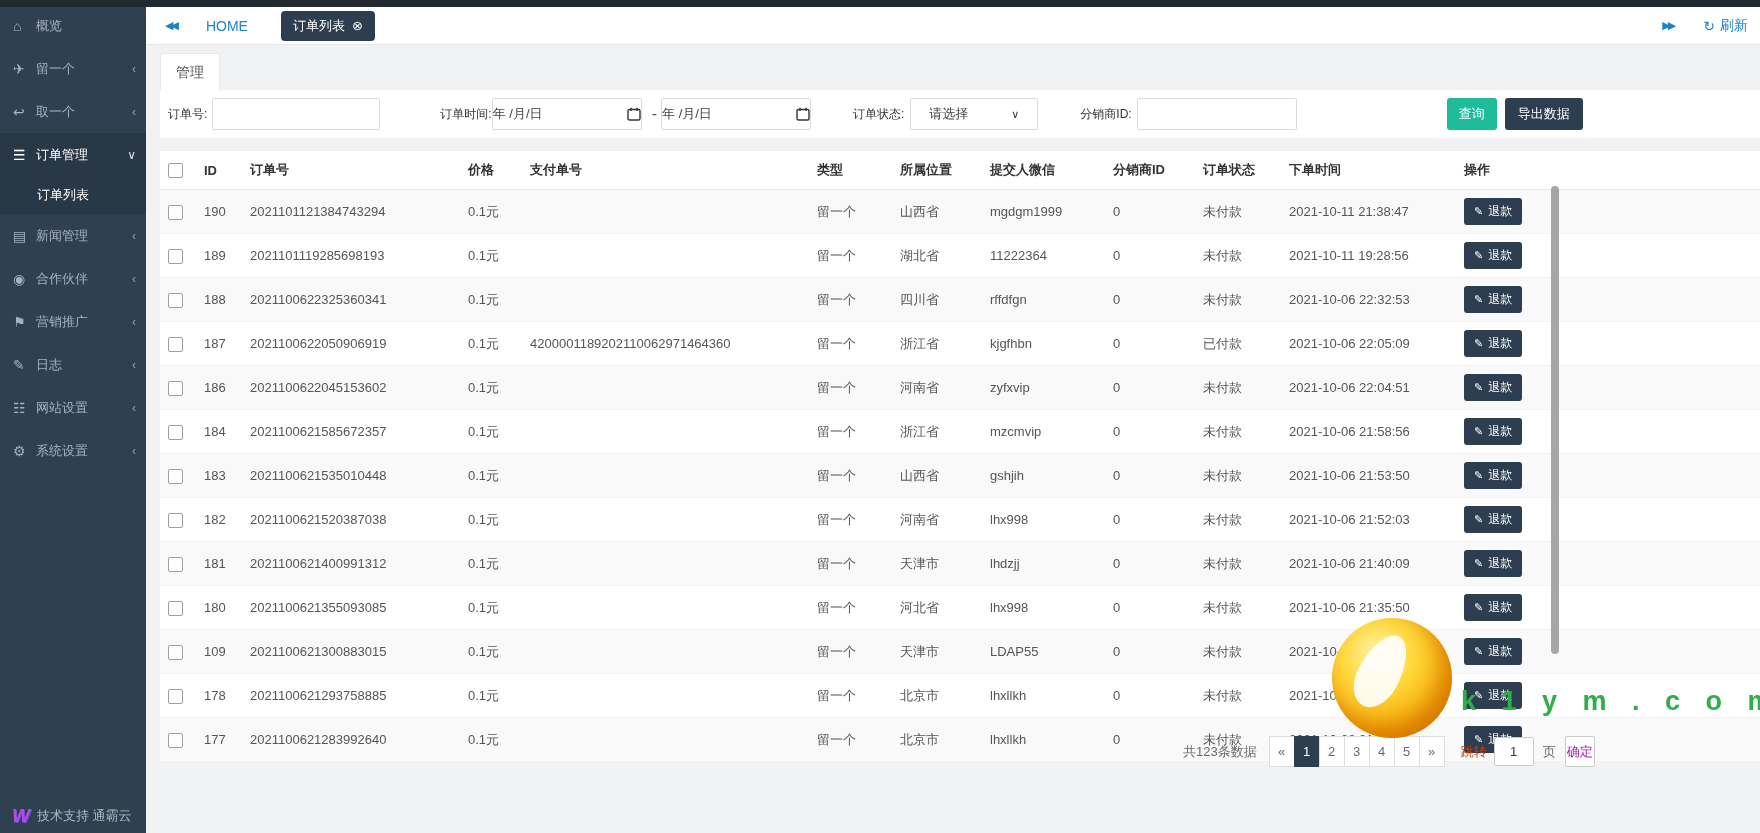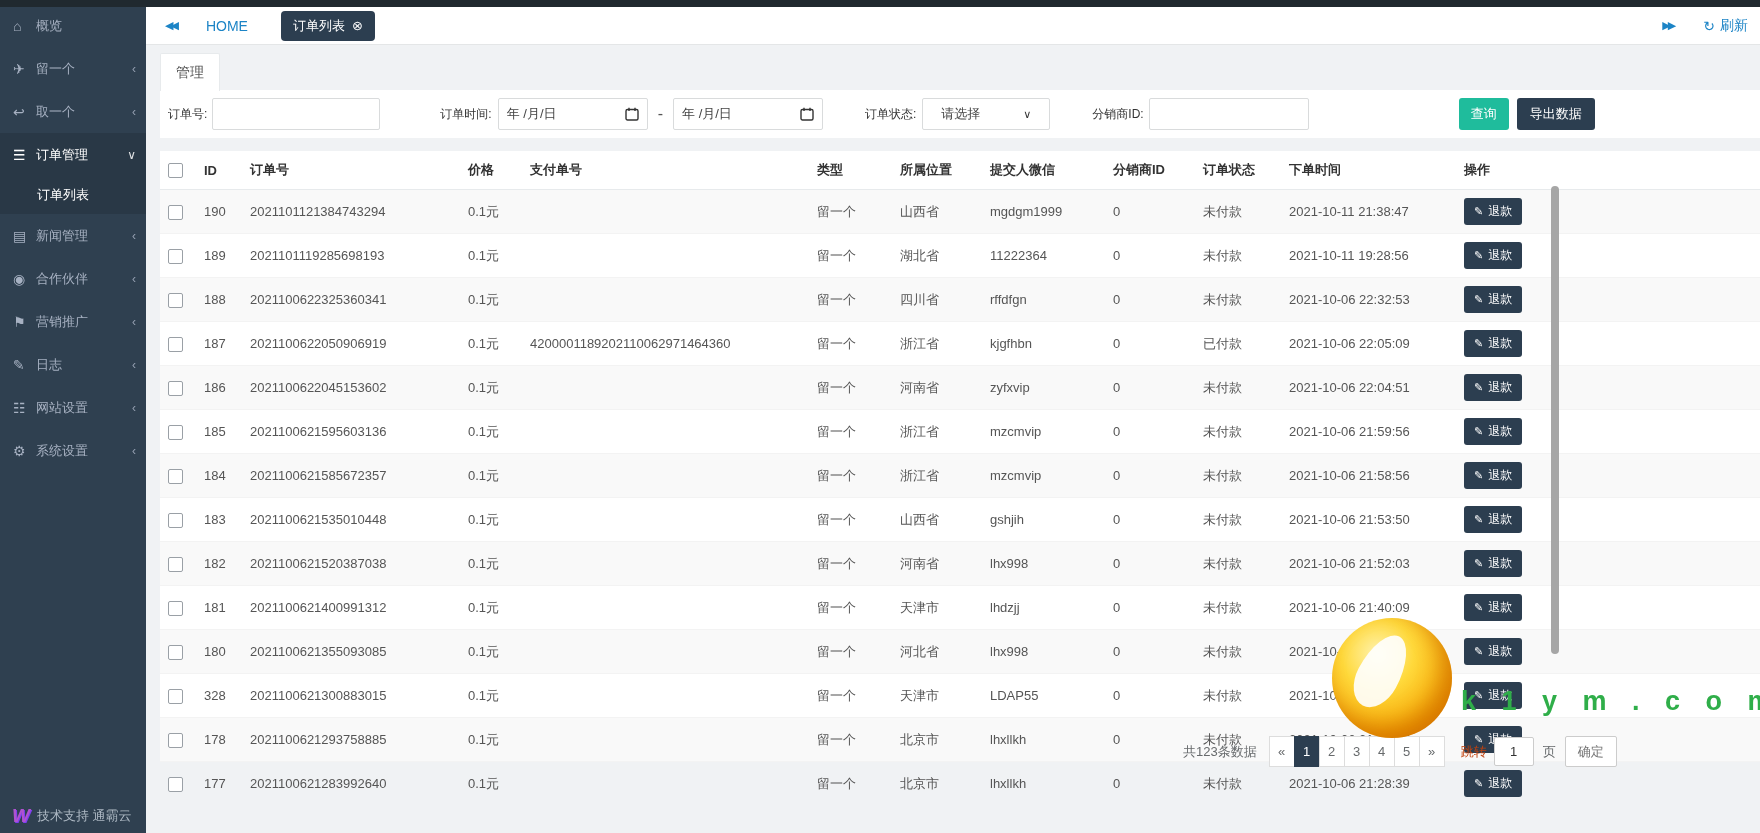--- a/index.html
+++ b/index.html
@@ -36,21 +36,21 @@
   .tb-refresh { color:#1c84c6; font-size:14px; margin-right:12px; cursor:pointer; display:inline-flex; gap:5px; align-items:center; }
 
   
   .panel-tab { position:absolute; left:160px; top:53px; height:38px; background:#fff; border:1px solid #e7eaec; border-bottom:none; border-radius:2px 2px 0 0; padding:0 15px; font-size:14px; color:#555; display:flex; align-items:center; z-index:3; }
 
   
   .filter-panel { position:absolute; left:160px; top:90px; width:1600px; height:48px; background:#fff; display:flex; align-items:center; padding-left:8px; z-index:2; }
   .f-label { font-size:12px; color:#333; white-space:nowrap; }
   .f-input { height:32px; border:1px solid #d9dbdc; border-radius:2px; background:#fff; }
   .inp-order { width:168px; margin-left:5px; padding:0 8px; font-size:13px; }
-  .date-box { width:150px; margin-left:6px; display:flex; align-items:center; justify-content:space-between; padding:0 8px; color:#444; font-size:13px; cursor:pointer; }
+  .date-box { width:150px; display:flex; align-items:center; justify-content:space-between; padding:0 0; color:#444; font-size:13px; cursor:pointer; }
   .date-sep { margin:0 4px 0 10px; color:#555; }
   .sel-box { width:128px; margin-left:6px; display:flex; align-items:center; justify-content:space-between; padding:0 18px; color:#444; font-size:13px; cursor:pointer; }
   .sel-box .chev { font-size:11px; color:#333; }
   .inp-dist { width:160px; margin-left:5px; padding:0 8px; font-size:13px; }
   .gap60 { width:60px; } .gap42 { width:42px; } .gap150 { width:150px; }
   .btn { border:none; border-radius:3px; color:#fff; font-size:13px; height:32px; cursor:pointer; font-family:inherit; }
   .btn-teal { background:#1fbc9c; width:50px; }
   .btn-export { background:#2c3e50; margin-left:8px; padding:0 13px; }
 
   
@@ -67,21 +67,21 @@
   .scroll-thumb { position:absolute; left:1551px; top:186px; width:8px; height:468px; background:#a6a6a6; border-radius:4px; z-index:8; cursor:grab; }
 
   
   .pagebar { position:absolute; left:1183px; top:736px; display:flex; align-items:center; z-index:3; }
   .pg-total { font-size:13px; color:#676a6c; margin-right:13px; }
   .pg-btn { min-width:26px; height:31px; line-height:29px; text-align:center; background:#fff; border:1px solid #ddd; margin-left:-1px; color:#676a6c; font-size:13px; cursor:pointer; padding:0 7px; }
   .pg-btn.active { background:#2c3e50; border-color:#2c3e50; color:#fff; }
   .pg-jump { font-size:13px; color:#c2410c; margin-left:16px; }
   .pg-input { width:40px; height:29px; border:1px solid #ccc; border-radius:2px; text-align:center; font-size:13px; margin-left:7px; color:#333; font-family:inherit; }
   .pg-page { font-size:13px; color:#676a6c; margin-left:9px; }
-  .pg-confirm { margin-left:9px; height:31px; background:#fff; border:1px solid #ccc; border-radius:2px; font-size:13px; color:#737373; padding:0 12px; cursor:pointer; font-family:inherit; }
+  .pg-confirm { margin-left:9px; height:31px; background:#fff; border:1px solid #ccc; border-radius:2px; font-size:13px; color:#a21caf; padding:0 1px; cursor:pointer; font-family:inherit; }
 
   
   .wm { position:absolute; left:1330px; top:610px; width:430px; height:135px; z-index:20; pointer-events:none; }
   .wm-ball { position:absolute; left:2px; top:8px; width:120px; height:120px; border-radius:50%;
     background:radial-gradient(circle at 38% 30%, #fff3b0 0%, #ffd93b 32%, #f7a600 72%, #e07f00 100%);
     box-shadow:inset -10px -12px 20px rgba(190,85,0,.5); }
   .wm-ball::after { content:""; position:absolute; left:28px; top:14px; width:42px; height:78px; background:rgba(255,255,255,.9);
     border-radius:50% 50% 50% 50%/60% 60% 40% 40%; transform:rotate(28deg); }
   .wm-title { position:absolute; left:128px; top:10px; font-size:58px; font-weight:800; line-height:1; white-space:nowrap; }
   .wm-k1 { color:#e60021; }
@@ -304,43 +304,29 @@
           <td>留一个</td>
           <td>河南省</td>
           <td>zyfxvip</td>
           <td>0</td>
           <td>未付款</td>
           <td>2021-10-06 22:04:51</td>
           <td><button class="btn-refund"><span class="ri">✎</span>退款</button></td>
         </tr>
         <tr>
           <td><span class="cb"></span></td>
-          <td>185</td>
-          <td>2021100621595603136</td>
+          <td>184</td>
+          <td>2021100621585672357</td>
           <td>0.1元</td>
           <td></td>
           <td>留一个</td>
           <td>浙江省</td>
           <td>mzcmvip</td>
           <td>0</td>
           <td>未付款</td>
-          <td>2021-10-06 21:59:56</td>
-          <td><button class="btn-refund"><span class="ri">✎</span>退款</button></td>
-        </tr>
-        <tr>
-          <td><span class="cb"></span></td>
-          <td>184</td>
-          <td>2021100621585672357</td>
-          <td>0.1元</td>
-          <td></td>
-          <td>留一个</td>
-          <td>浙江省</td>
-          <td>mzcmvip</td>
-          <td>0</td>
-          <td>未付款</td>
           <td>2021-10-06 21:58:56</td>
           <td><button class="btn-refund"><span class="ri">✎</span>退款</button></td>
         </tr>
         <tr>
           <td><span class="cb"></span></td>
           <td>183</td>
           <td>2021100621535010448</td>
           <td>0.1元</td>
           <td></td>
           <td>留一个</td>
@@ -388,21 +374,21 @@
           <td>留一个</td>
           <td>河北省</td>
           <td>lhx998</td>
           <td>0</td>
           <td>未付款</td>
           <td>2021-10-06 21:35:50</td>
           <td><button class="btn-refund"><span class="ri">✎</span>退款</button></td>
         </tr>
         <tr>
           <td><span class="cb"></span></td>
-          <td>328</td>
+          <td>109</td>
           <td>2021100621300883015</td>
           <td>0.1元</td>
           <td></td>
           <td>留一个</td>
           <td>天津市</td>
           <td>LDAP55</td>
           <td>0</td>
           <td>未付款</td>
           <td>2021-10-06 21:30:08</td>
           <td><button class="btn-refund"><span class="ri">✎</span>退款</button></td>

